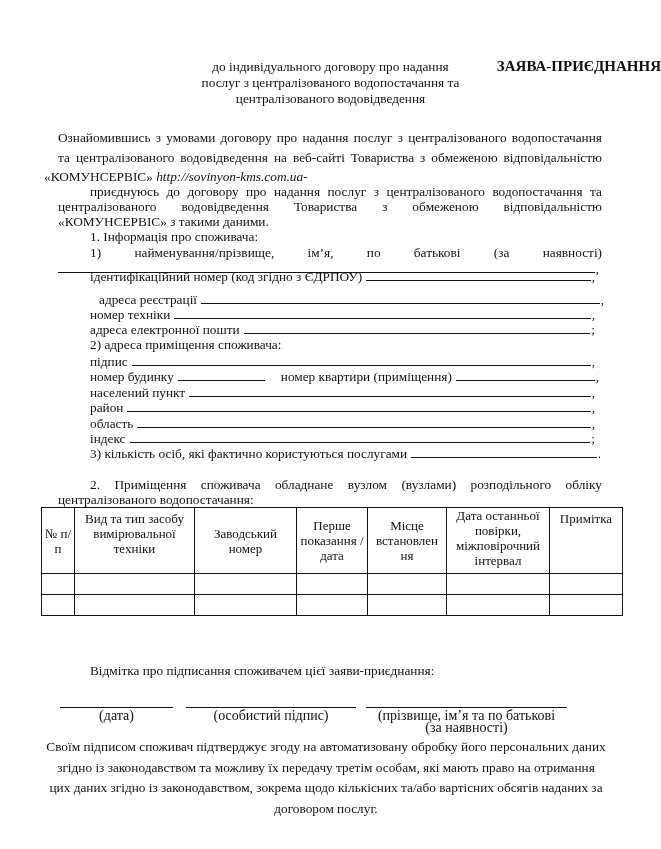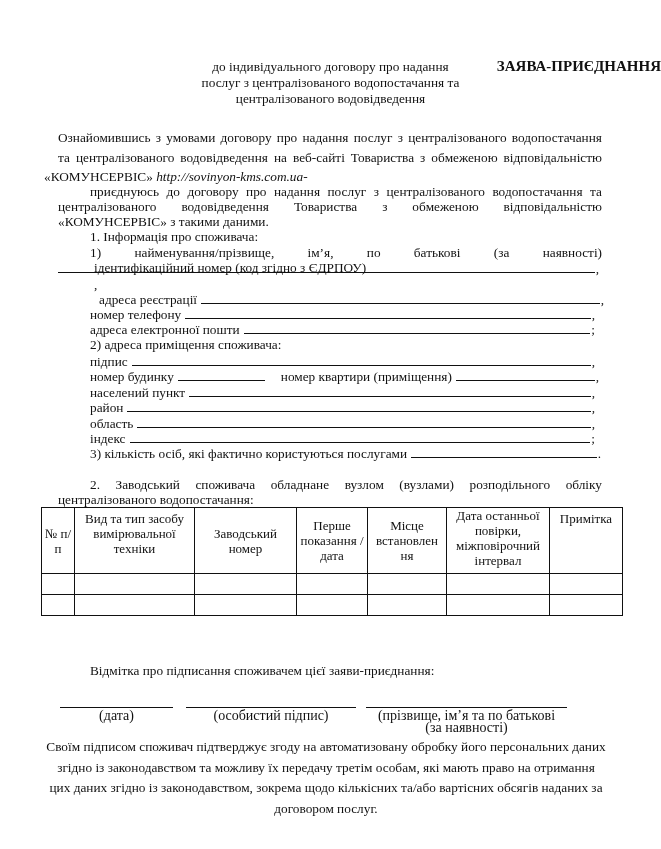--- a/index.html
+++ b/index.html
@@ -159,32 +159,32 @@
   <span>по</span>
   <span>батькові</span>
   <span>(за</span>
   <span>наявності)</span>
 </div>
 <div class="field" style="left:58px; width:541px; top:260px;">
   <span class="blank" style="margin-left:0;"></span>
     <span class="punct">,</span>
 </div>
 
-<div class="field" style="left:90px; width:505px; top:260px;flex-direction:column;">
+<div class="field" style="left:90px; width:505px; top:268px;">
   <span>ідентифікаційний номер (код згідно з ЄДРПОУ)</span>
   <span class="blank"></span>
     <span class="punct">,</span>
 </div>
 <div class="field" style="left:90px; width:505px; top:291px;margin-left:9px;">
   <span>адреса реєстрації</span>
   <span class="blank"></span>
     <span class="punct">,</span>
 </div>
 <div class="field" style="left:90px; width:505px; top:306px;">
-  <span>номер телефону</span>
+  <span>номер техніки</span>
   <span class="blank"></span>
     <span class="punct">,</span>
 </div>
 <div class="field" style="left:90px; width:505px; top:321px;">
   <span>адреса електронної пошти</span>
   <span class="blank"></span>
     <span class="punct">;</span>
 </div>
 
 <div class="plain" style="left:90px; top:337px;">2) адреса приміщення споживача:</div>
@@ -221,21 +221,21 @@
     <span class="punct">;</span>
 </div>
 <div class="field" style="left:90px; width:511px; top:445px;">
   <span>3) кількість осіб, які фактично користуються послугами</span>
   <span class="blank"></span>
     <span class="punct">.</span>
 </div>
 
 <div class="just-line" style="left:90px; width:512px; top:477px;">
   <span>2.</span>
-  <span>Заводський</span>
+  <span>Приміщення</span>
   <span>споживача</span>
   <span>обладнане</span>
   <span>вузлом</span>
   <span>(вузлами)</span>
   <span>розподільного</span>
   <span>обліку</span>
 </div>
 <div class="plain" style="left:58px; top:492px;">централізованого водопостачання:</div>
 
 <table class="meters">

